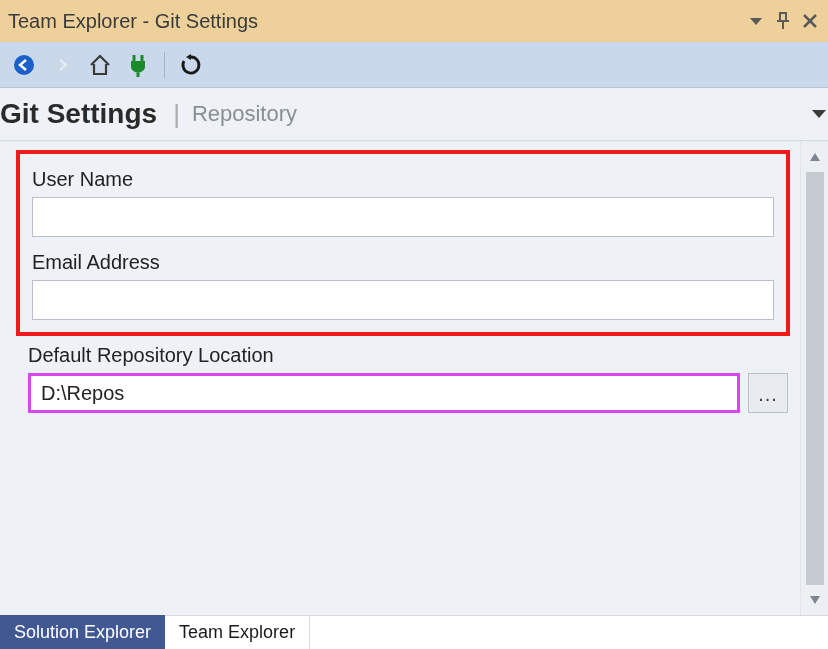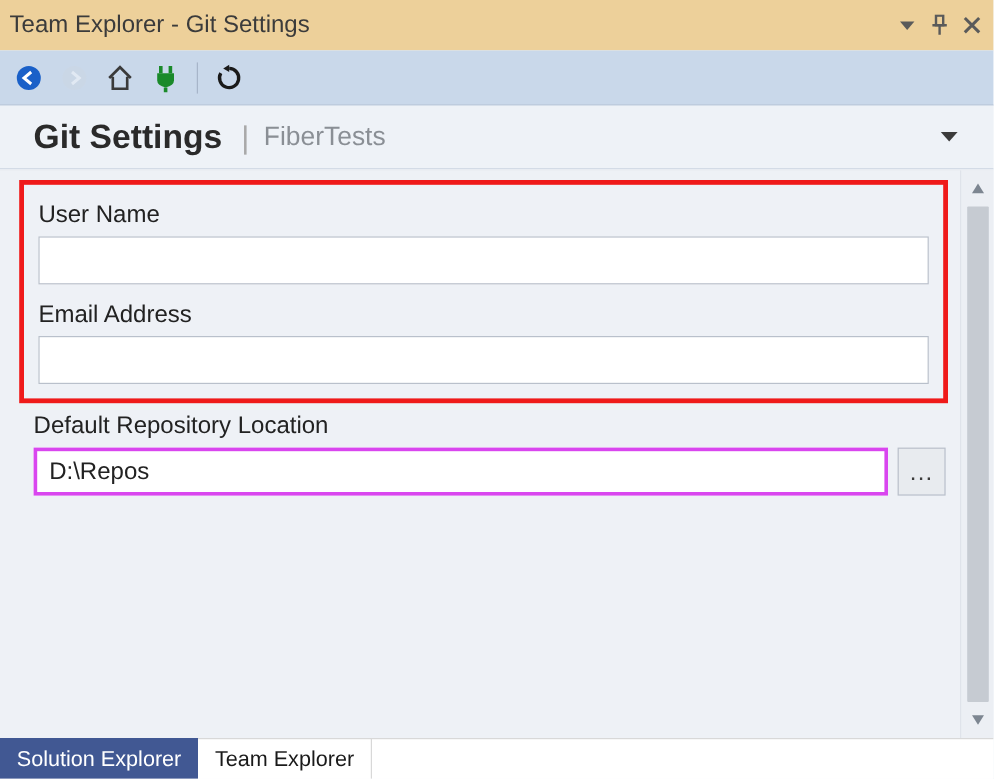--- a/index.html
+++ b/index.html
@@ -37,21 +37,21 @@
       width: 36px; height: 36px; display: flex; align-items: center; justify-content: center;
       border-radius: 2px;
     }
     .toolbar .sep {
       width: 1px; height: 26px; background: #a7b5c9; margin: 0 6px;
     }
     .header-row {
       background: #eef2f7;
       display: flex;
       align-items: center;
-      padding: 10px 28px;
+      padding: 10px 0;
       border-bottom: 1px solid #d3dbe6;
       gap: 10px;
     }
     .header-row .page-title { font-size: 28px; font-weight: 600; color: #2a2a2a; }
     .header-row .divider { color: #a9a9a9; font-size: 26px; font-weight: 300; margin: 0 2px 0 6px; }
     .header-row .project { color: #8a8f95; font-size: 22px; }
     .content-wrap {
       flex: 1; display: flex; position: relative; background: #eef1f6; border-top: 1px solid #e7eaf0;
     }
     .content {
@@ -182,21 +182,21 @@
       <svg width="24" height="24" viewBox="0 0 24 24">
           <path d="M12 4 A8 8 0 1 1 5 8" fill="none" stroke="#1a1a1a" stroke-width="2.8"></path>
           <polygon points="12,1 12,7 7,4" fill="#1a1a1a"></polygon>
         </svg>
     </div>
   </div>
 
   <div class="header-row">
     <span class="page-title">Git Settings</span>
     <span class="divider">|</span>
-    <span class="project">FiberTests</span>
+    <span class="project">Repository</span>
     <span class="menu-caret">
       <svg width="18" height="12" viewBox="0 0 18 12">
           <polygon points="2,2 16,2 9,10" fill="#3b3b3b"></polygon>
         </svg>
     </span>
   </div>
 
   <div class="content-wrap">
     <div class="content">
 

